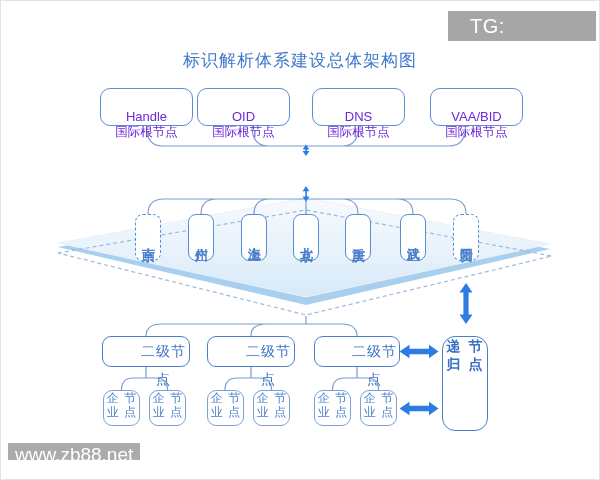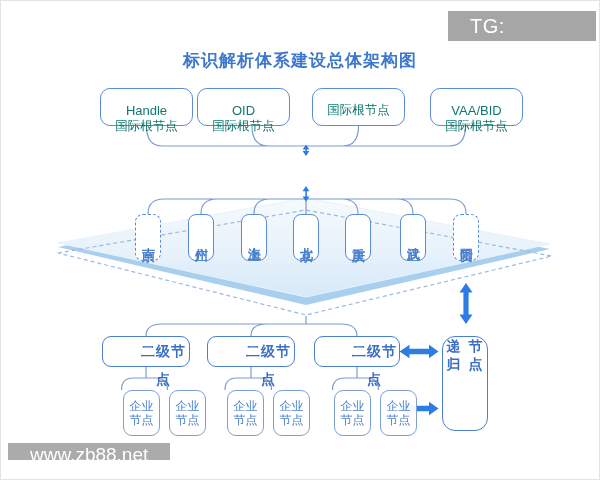--- a/index.html
+++ b/index.html
@@ -4,44 +4,44 @@
 <style>
   html,body{margin:0;padding:0;background:#fff;}
   body{font-family:"Liberation Sans","DejaVu Sans",sans-serif;}
   .stage{position:relative;width:600px;height:480px;background:#ffffff;overflow:hidden;
          box-shadow:inset 0 0 0 1px #e3e3e3;}
   
   .tg-badge{position:absolute;left:448px;top:11px;width:148px;height:30px;background:#a6a6a6;
             color:#fff;font-size:20px;line-height:30px;padding-left:22px;box-sizing:border-box;
             letter-spacing:0.5px;}
   .watermark{position:absolute;left:8px;top:443px;height:17px;background:#ababab;color:#fff;
-             font-size:19px;line-height:23px;padding:0 22px;}
+             font-size:19px;line-height:23px;padding:0 7px;}
   .title{position:absolute;left:0;top:49px;width:100%;text-align:center;color:#3e78cc;
-         font-size:17px;font-weight:bold;letter-spacing:1px;}
+         font-size:17px;font-weight:normal;letter-spacing:1px;}
   
   .wires{position:absolute;left:0;top:0;z-index:1;}
   
   .node{position:absolute;box-sizing:border-box;z-index:2;background:rgba(255,255,255,0.93);}
   .root-node{top:88px;width:93px;height:38px;border:1.5px solid #5b8cd8;border-radius:10px;
-             color:#0f766e;text-align:center;padding-top:14px;}
+             color:#6d28d9;text-align:center;padding-top:20px;}
   .root-name{font-size:13px;line-height:16px;}
   .root-sub{font-size:12.5px;line-height:15px;}
   .national-node{top:155px;left:232px;width:153px;height:31px;border-radius:16px;background:#1778e9;
                  color:#fff;font-size:16.5px;font-weight:bold;text-align:center;line-height:31px;
                  letter-spacing:2px;}
   .city-node{top:214px;width:26px;height:47px;border:1.5px solid #5b8cd8;border-radius:8px;
              display:flex;align-items:center;justify-content:center;}
   .city-node.dashed{border-style:dashed;}
   .city-text{writing-mode:vertical-rl;text-orientation:upright;font-size:13px;font-weight:600;
              color:#4a80cc;letter-spacing:1px;}
   .sec-node{top:336px;height:31px;border:1.8px solid #4a7fd0;border-radius:9px;color:#3b6fc6;
-            font-size:14px;font-weight:700;text-align:center;line-height:28px;letter-spacing:1px;padding-left:35px;}
-  .ent-node{top:390px;width:37px;height:46px;border:1.5px solid #7da1d6;border-radius:9px;
-            color:#4a80cc;font-size:12px;text-align:center;display:flex;flex-direction:column;
-            justify-content:center;line-height:14px;margin-left:20px;}
+            font-size:14px;font-weight:400;text-align:center;line-height:28px;letter-spacing:1px;padding-left:35px;}
+  .ent-node{top:390px;width:37px;height:36px;border:1.5px solid #7da1d6;border-radius:9px;
+            color:#4a80cc;font-size:12px;text-align:center;display:flex;flex-direction:row;
+            justify-content:center;line-height:14px;}
   .rec-node{top:336px;left:442px;width:46px;height:95px;border:1.6px solid #4a7fd0;border-radius:13px;
             color:#3b6fc6;font-size:14px;font-weight:600;text-align:center;display:flex;
             flex-direction:row;justify-content:center;line-height:18px;letter-spacing:1px;}
 </style>
 </head>
 <body>
 
 <div class="stage">
 
   <svg class="wires" width="600" height="480" viewBox="0 0 600 480">
@@ -99,20 +99,21 @@
 
   <div class="node root-node" style="left:100px">
     <div class="root-name">Handle</div>
     <div class="root-sub">国际根节点</div>
   </div>
   <div class="node root-node" style="left:197px">
     <div class="root-name">OID</div>
     <div class="root-sub">国际根节点</div>
   </div>
   <div class="node root-node" style="left:312px">
+    <div class="root-name">DNS</div>
     <div class="root-sub">国际根节点</div>
   </div>
   <div class="node root-node" style="left:430px">
     <div class="root-name">VAA/BID</div>
     <div class="root-sub">国际根节点</div>
   </div>
 
 
   <div class="node city-node dashed" style="left:135px">
     <span class="city-text">南京</span>

